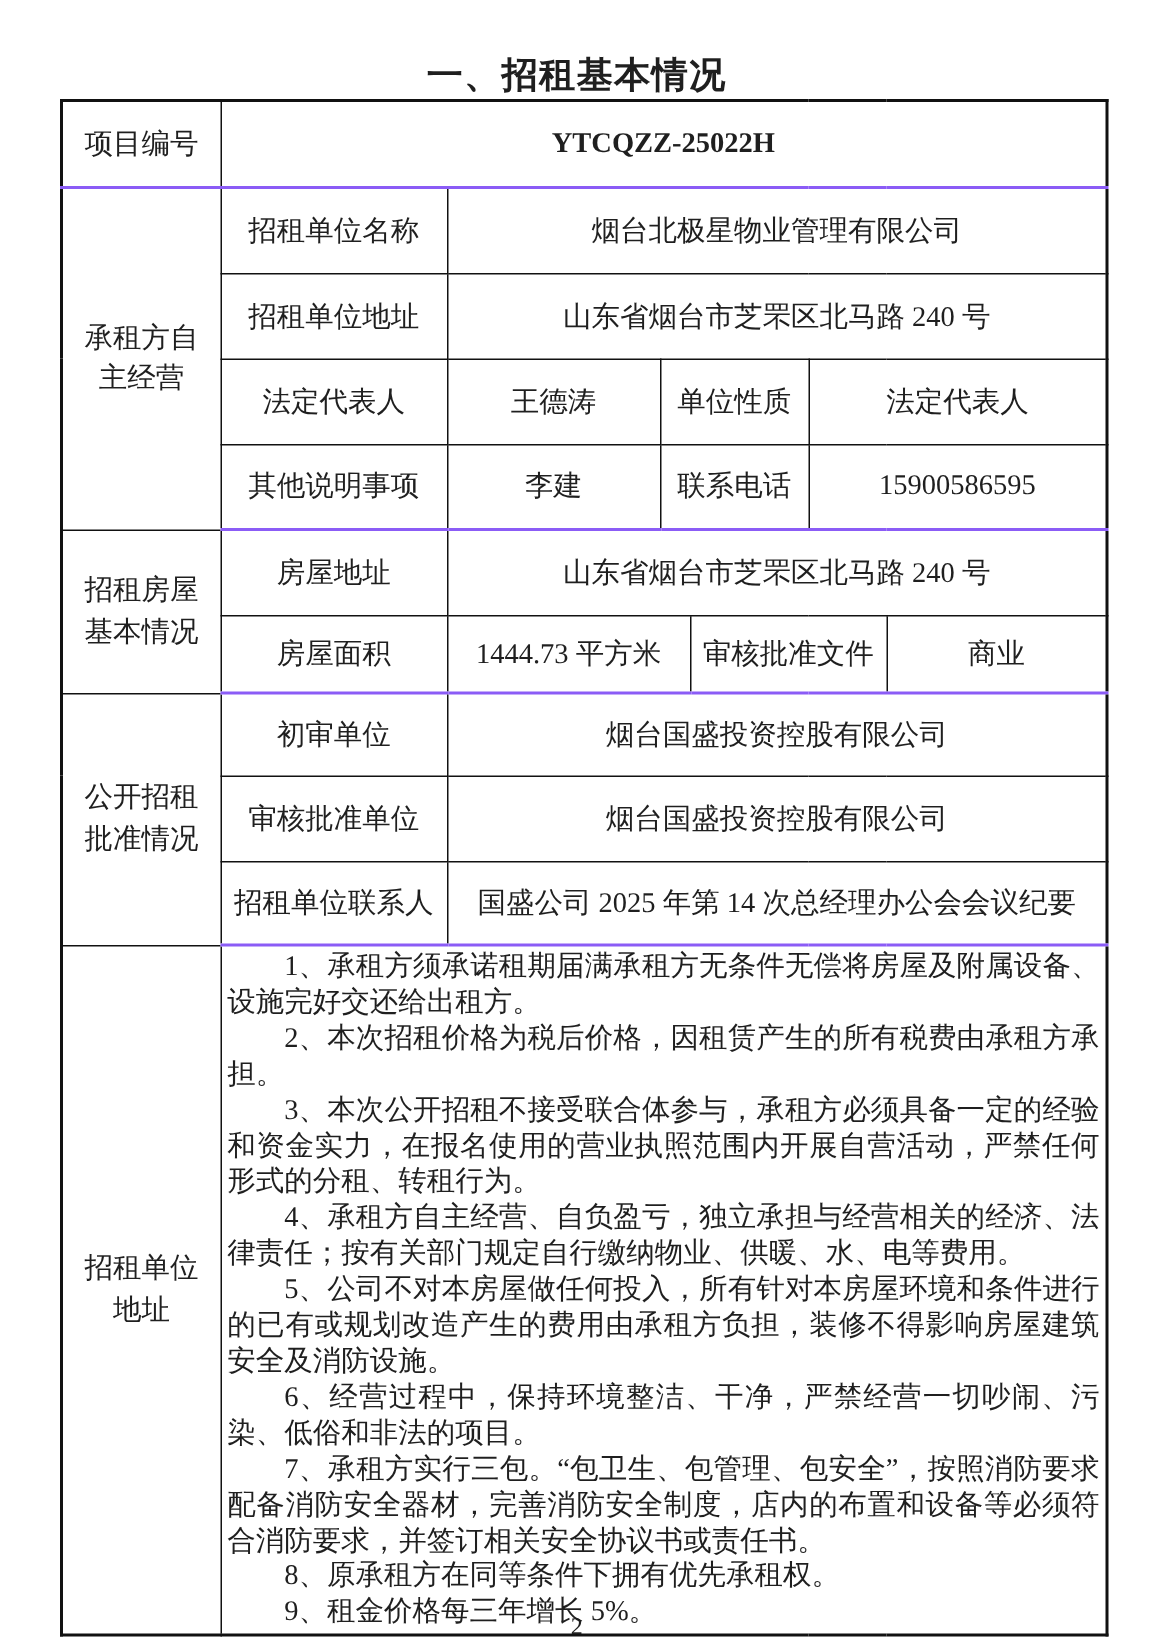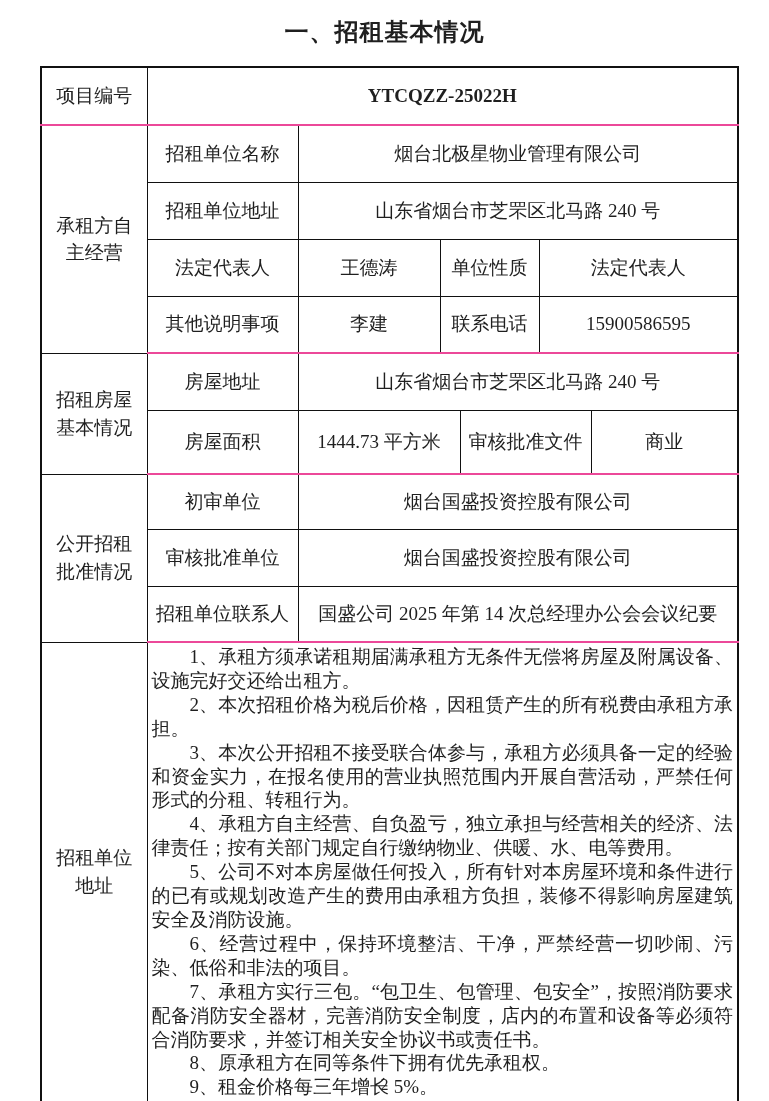--- a/index.html
+++ b/index.html
@@ -5,21 +5,21 @@
   html, body { margin: 0; padding: 0; }
   body {
     width: 769px; height: 1101px;
     background: #ffffff;
     position: relative;
     font-family: "Liberation Serif", "DejaVu Serif", serif;
     color: #1f1f1f;
   }
   .doc-title {
     position: absolute;
-    top: 16px; left: 0; width: 769px;
+    top: 34px; left: 0; width: 769px;
     text-align: center;
     font-size: 24px;
     font-weight: bold;
     letter-spacing: 1px;
   }
   table.main {
     position: absolute;
     top: 66px; left: 40px;
     width: 697px;
     border-collapse: collapse;
@@ -27,21 +27,21 @@
     border: 2px solid #111;
     font-size: 19px;
   }
   table.main td {
     border: 1px solid #111;
     text-align: center;
     vertical-align: middle;
     padding: 2px 4px;
     overflow: hidden;
   }
-  tr.sec-end td { border-bottom: 2px solid #ec4899; }
+  tr.sec-end td { border-bottom: 2px solid #8b5cf6; }
   td.val-left { text-align: left; padding-left: 9px; font-weight: bold; }
   td.group { padding: 0; }
   .gwrap {
     width: 4em;
     margin: 0 auto;
     text-align: center;
     line-height: 1.45;
   }
   td.notes {
     vertical-align: top;
@@ -108,21 +108,21 @@
     <td colspan="2">15900586595</td>
   </tr>
 
   <tr style="height:57px">
     <td rowspan="2" class="group">
       <div class="gwrap">招租房屋基本情况</div>
     </td>
     <td>房屋地址</td>
     <td colspan="5">山东省烟台市芝罘区北马路 240 号</td>
   </tr>
-  <tr class="sec-end" style="height:64px">
+  <tr class="sec-end" style="height:52px">
     <td>房屋面积</td>
     <td colspan="2">1444.73 平方米</td>
     <td colspan="2">审核批准文件</td>
     <td>商业</td>
   </tr>
 
   <tr style="height:55px">
     <td rowspan="3" class="group">
       <div class="gwrap">公开招租批准情况</div>
     </td>

